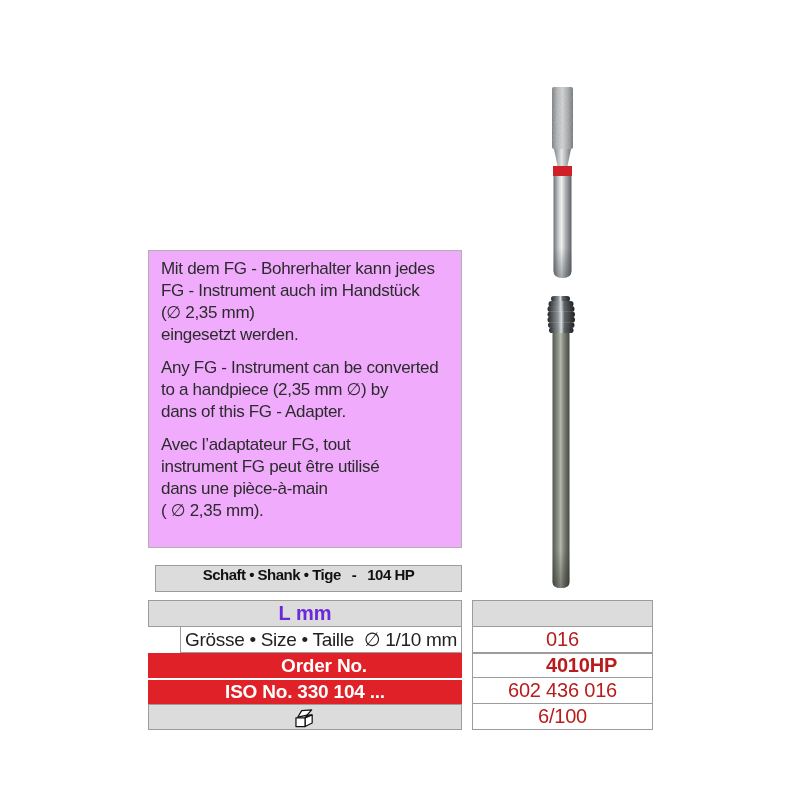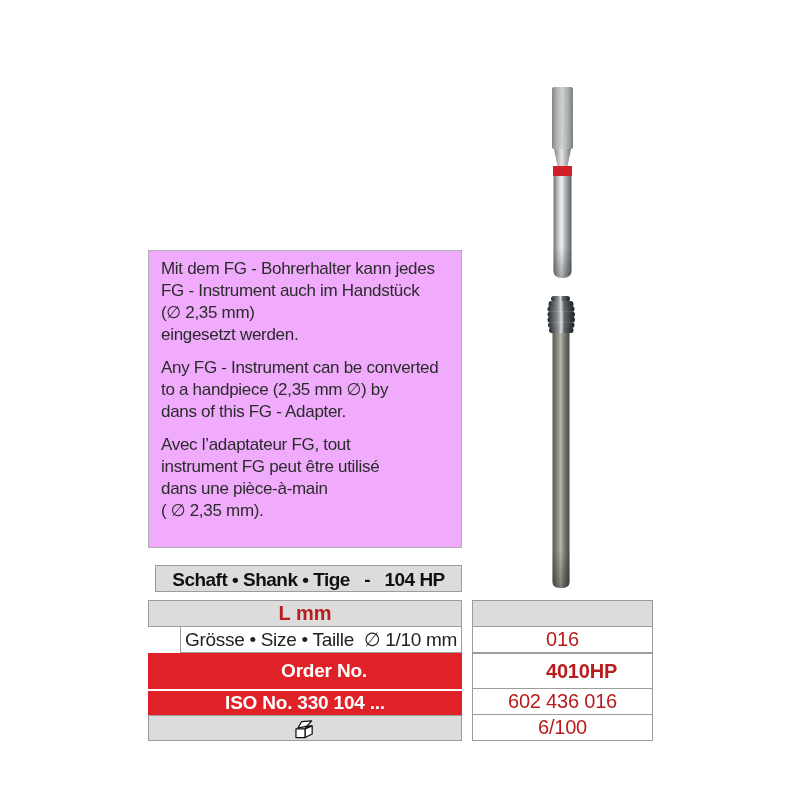--- a/index.html
+++ b/index.html
@@ -28,41 +28,41 @@
     letter-spacing: -0.3px;
     color: #2b2b2b;
     white-space: pre;
   }
 
   
   .shank-bar {
     left: 155px; top: 565px; width: 307px; height: 27px;
     background: #dcdcdc;
     border: 1px solid #9c9c9c;
-    display: flex; align-items: flex-end; justify-content: center;
-    font-weight: bold; font-size: 19px; letter-spacing: -0.5px;
+    display: flex; align-items: flex-start; justify-content: center;
+    font-weight: bold; font-size: 15px; letter-spacing: -0.5px;
     white-space: pre; color: #111;
   }
 
   
   .col { display: flex; flex-direction: column; }
   .col-left  { left: 148px; top: 600px; width: 314px; }
   .col-right { left: 472px; top: 600px; width: 181px; }
 
   .cell {
     display: flex; align-items: center; justify-content: center;
     white-space: pre; overflow: hidden;
   }
   .cell.gray  { background: #dcdcdc; border: 1px solid #9c9c9c; }
   .cell.white { background: #ffffff; border: 1px solid #9c9c9c; border-top: none; }
   .cell.red   { background: #e02128; color: #ffffff; font-weight: bold; }
 
-  .h27 { height: 27px; } .h26 { height: 26px; } .h25 { height: 36px; padding-left: 38px; }
+  .h27 { height: 27px; } .h26 { height: 26px; } .h25 { height: 25px; padding-left: 38px; }
 
-  .t-head  { font-weight: bold; font-size: 20px; color: #b91c1c; }
+  .t-head  { font-weight: bold; font-size: 20px; color: #6d28d9; }
   .t-label { font-size: 19px; letter-spacing: -0.3px; color: #222; margin-left: 32px; }
   .t-red   { font-size: 19px; letter-spacing: -0.2px; }
   .t-val   { font-size: 20px; letter-spacing: -0.2px; color: #b91c1c; }
   .t-bold  { font-weight: bold; }
   .sep-top { border-top: 2px solid #ffffff; }
   .cell.gray.row-icon { border-top: 1px solid #9c9c9c; }
 </style>
 </head>
 <body>
 

